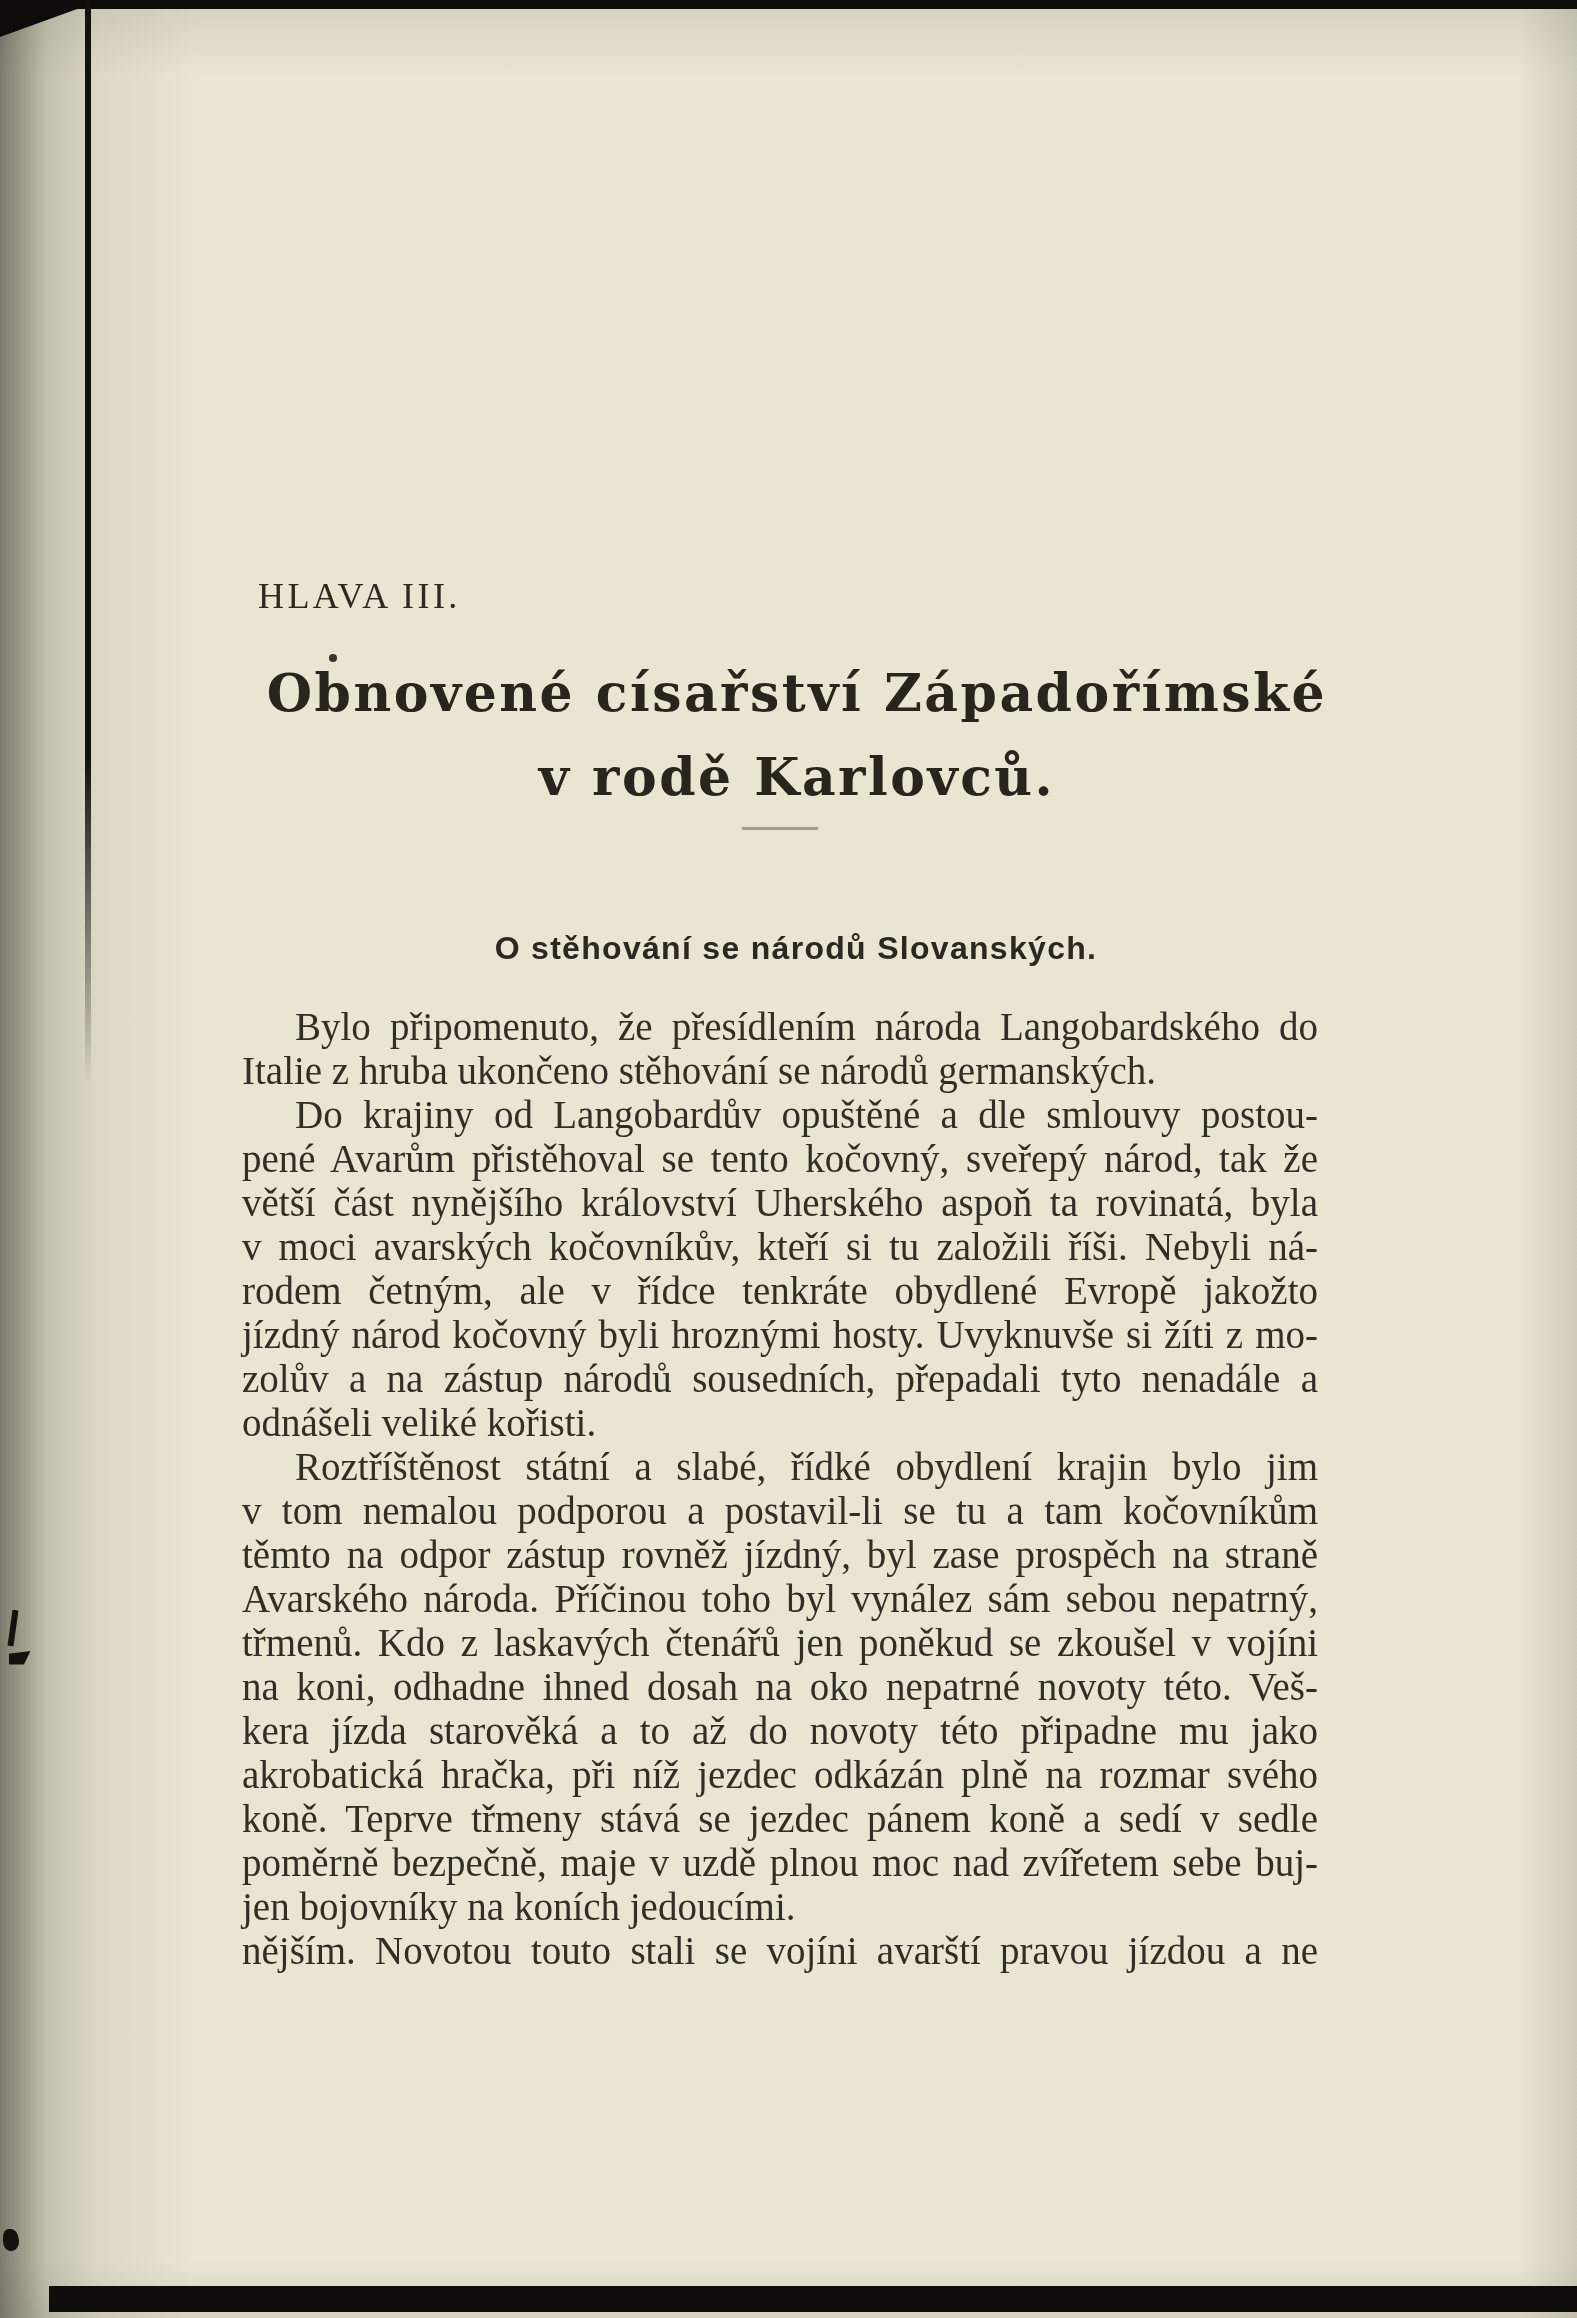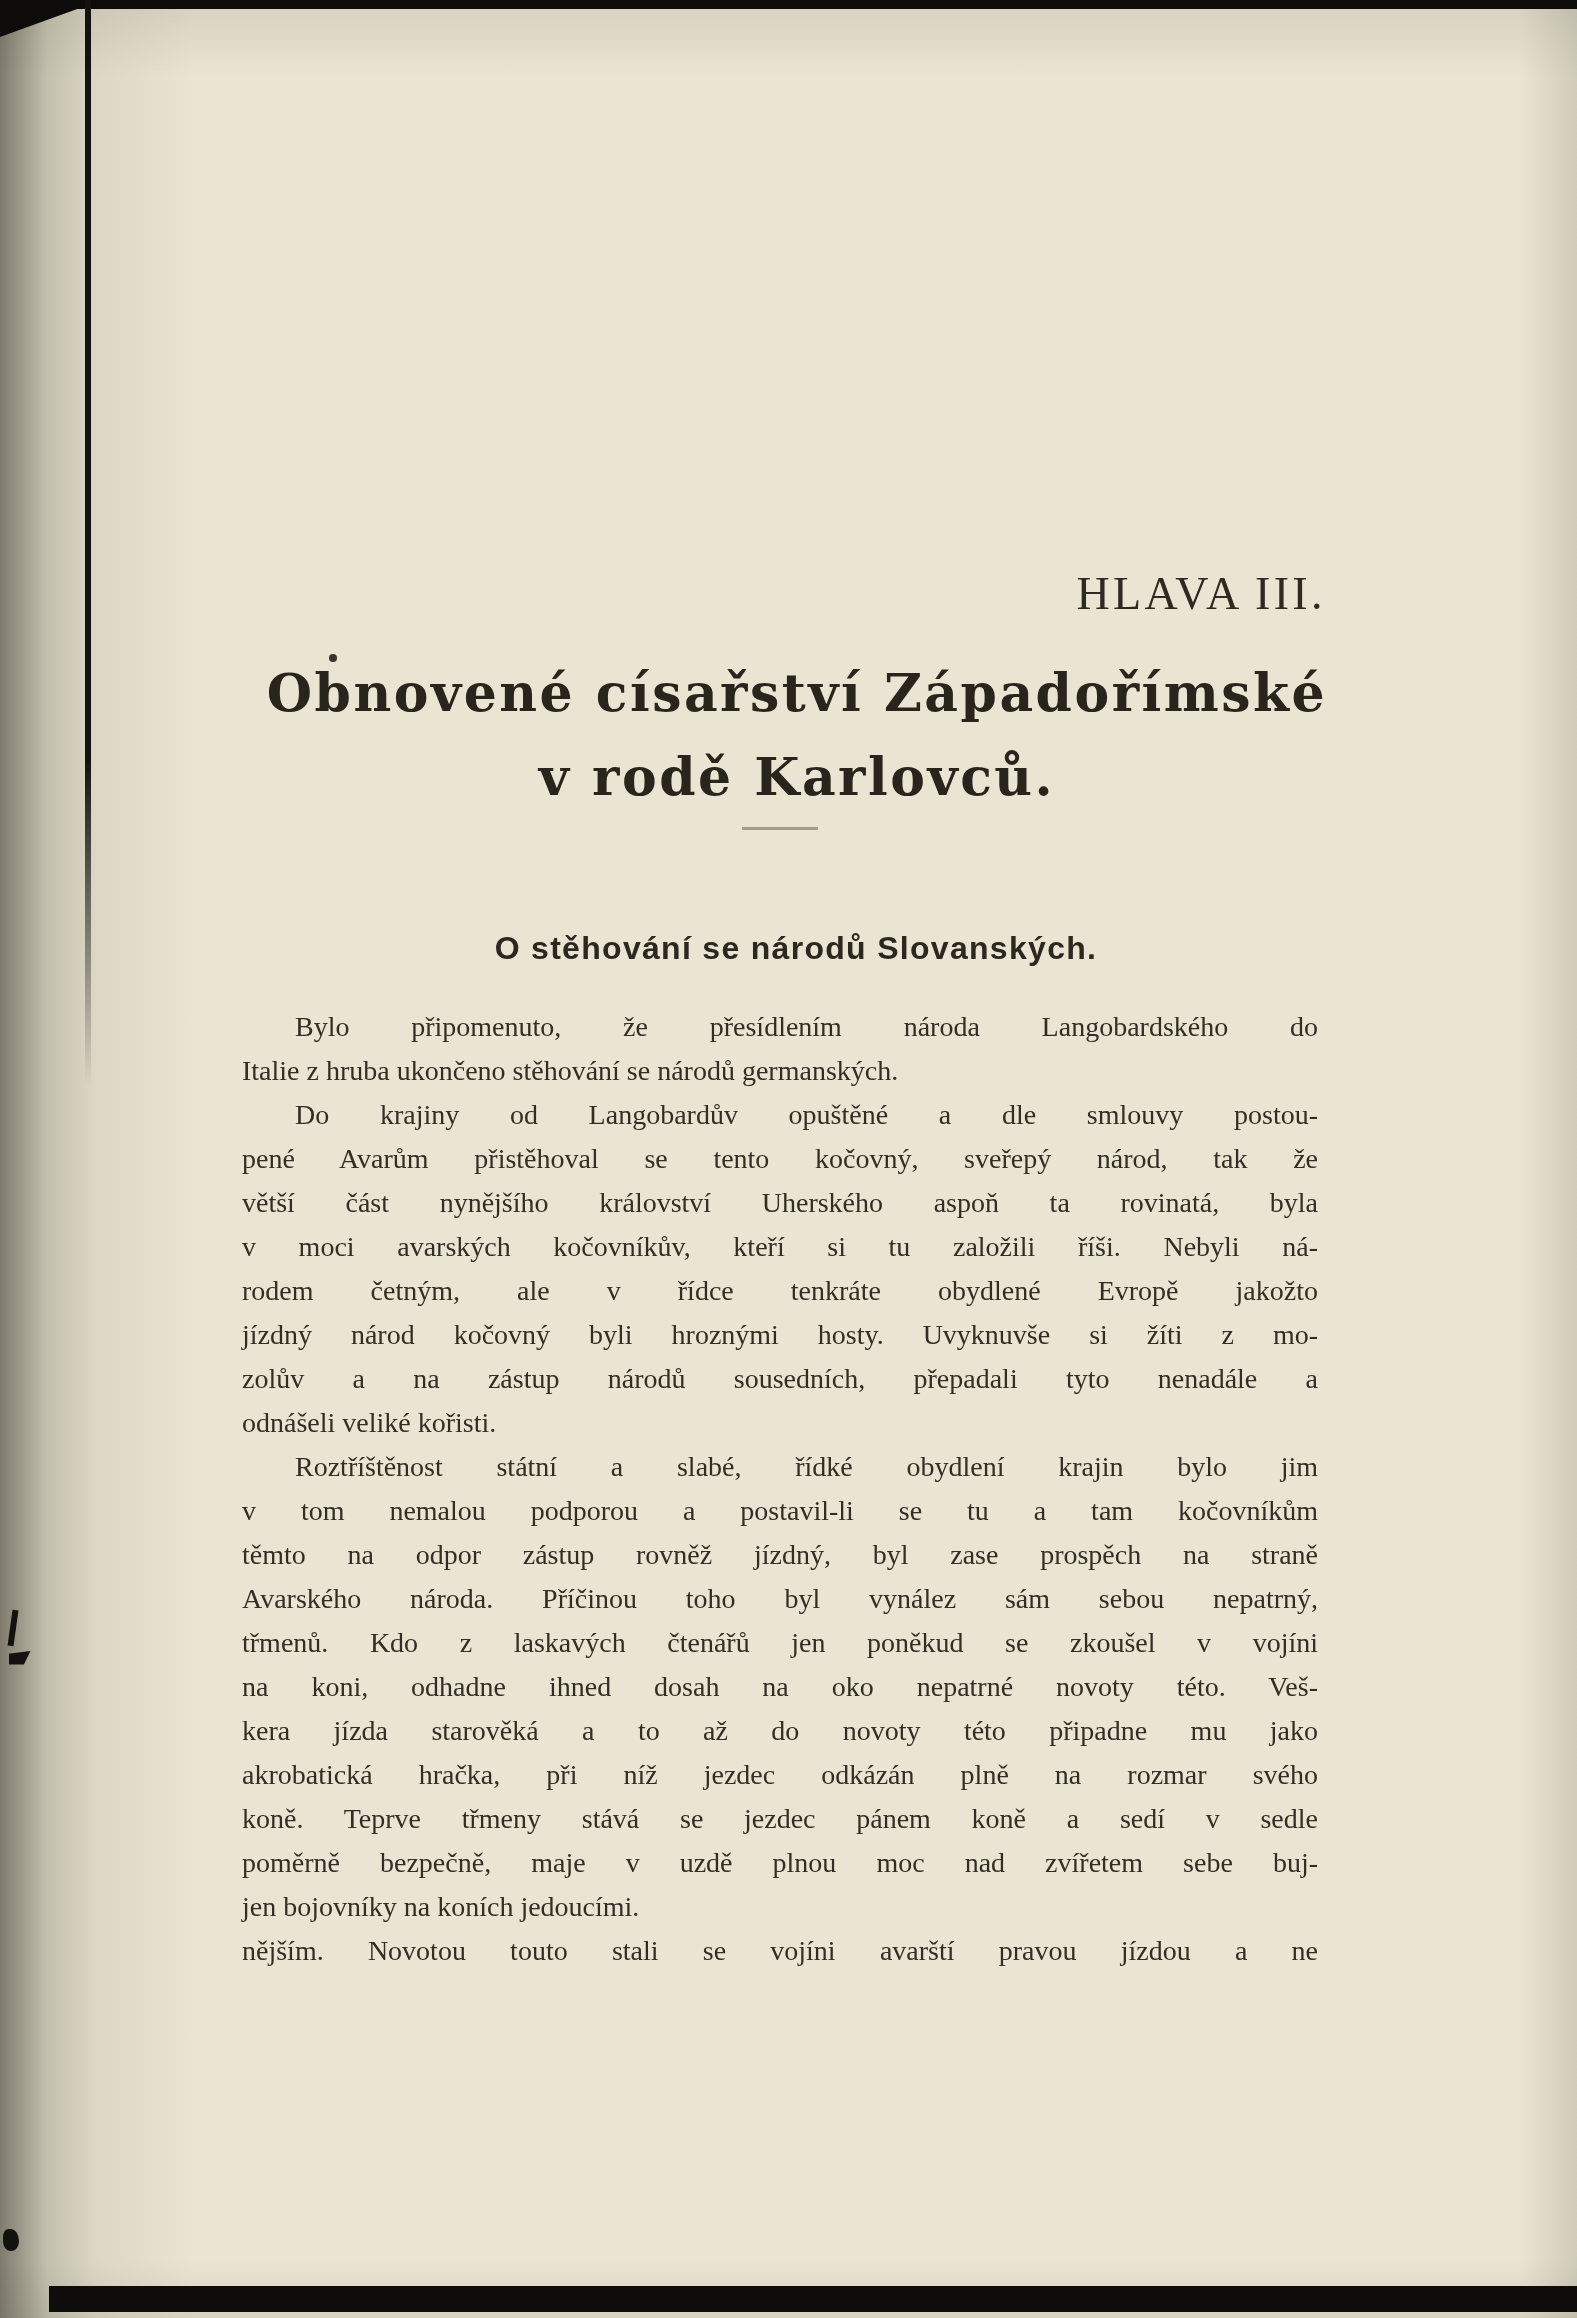--- a/index.html
+++ b/index.html
@@ -69,25 +69,25 @@
   }
   .speck.s1 { left: 329px; top: 654px; width: 7.6px; height: 7.6px; }
 
   .textblock {
     position: absolute;
     left: 242px;
     width: 1076px;
   }
   .chapter-number {
     top: 559px;
-    text-align: right;
-    font-size: 46px;
+    text-align: left;
+    font-size: 36px;
     font-weight: 400;
     letter-spacing: 3.4px;
-    margin: 8px;
+    margin: 16px;
   }
   .main-title {
     top: 634px;
     text-align: center;
     font-family: "DejaVu Serif", serif;
     font-weight: 700;
     font-size: 52px;
     line-height: 84px;
     letter-spacing: 2.5px;
     color: #2a251c;
@@ -106,21 +106,21 @@
     text-align: center;
     font-family: "Liberation Sans", sans-serif;
     font-weight: 700;
     font-size: 32px;
     letter-spacing: 1.3px;
     color: #2c2820;
     margin: 16px;
   }
   .body-text {
     top: 1005px;
-    font-size: 28px;
+    font-size: 39px;
     line-height: 44px;
     color: #332e25;
   }
   .para { margin: 0; }
   .line {
     display: block;
     text-align: justify;
     text-align-last: justify;
     white-space: normal;
   }

